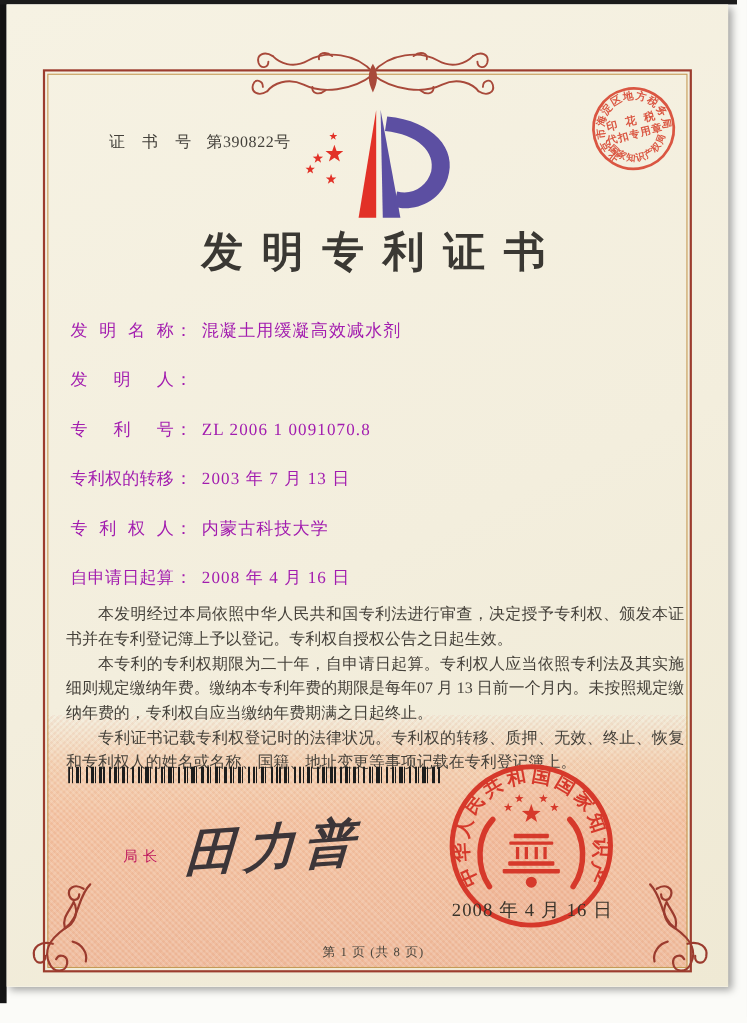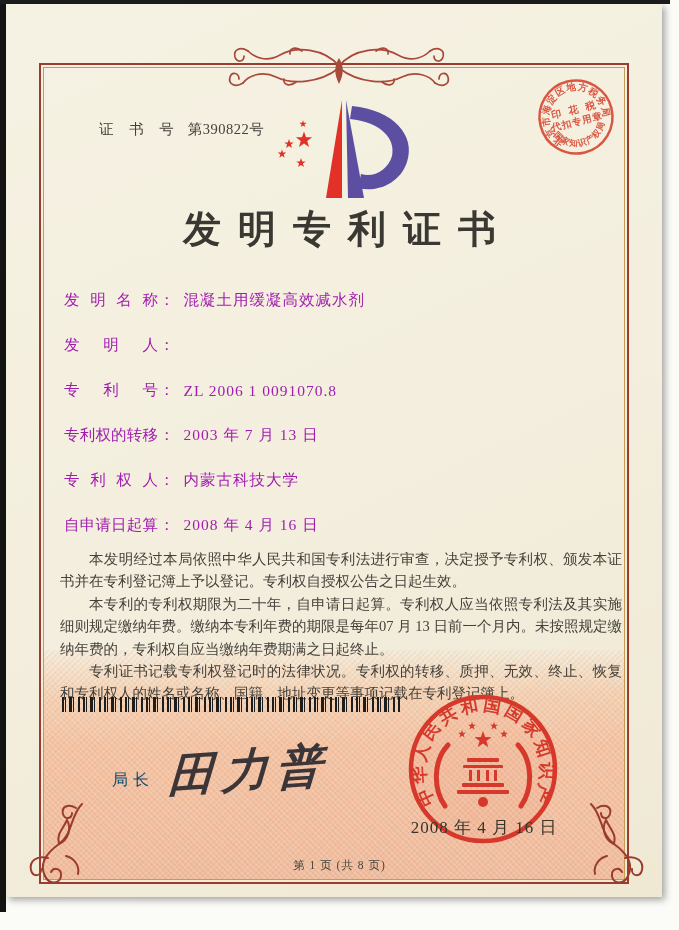--- a/index.html
+++ b/index.html
@@ -38,21 +38,21 @@
   .f-value{letter-spacing:1px;white-space:nowrap;}
 
   .body-text{position:absolute;left:60px;top:548px;width:562px;font-size:14.5px;
          line-height:22.4px;color:#45413a;text-align:justify;}
   .body-text p{margin:0;text-indent:2em;}
 
   .barcode{position:absolute;left:62px;top:697px;width:338px;height:15px;
          background:
            repeating-linear-gradient(90deg,#1d1d1d 0 2px,rgba(0,0,0,0) 2px 3px,#1d1d1d 3px 4px,rgba(0,0,0,0) 4px 7px,#1d1d1d 7px 10px,rgba(0,0,0,0) 10px 11px,#1d1d1d 11px 12px,rgba(0,0,0,0) 12px 16px,#1d1d1d 16px 18px,rgba(0,0,0,0) 18px 21px);}
 
-  .sig-role{position:absolute;left:112px;top:770px;font-size:16px;color:#0c4a6e;letter-spacing:5px;}
+  .sig-role{position:absolute;left:112px;top:770px;font-size:13px;color:#be185d;letter-spacing:5px;}
   .sig-name{position:absolute;left:168px;top:740px;font-size:46px;font-weight:bold;color:#2d2a30;
          font-family:"DejaVu Sans",sans-serif;font-style:italic;
          transform:rotate(-4deg) skewX(-7deg);letter-spacing:8px;opacity:.92;}
 
   .seal{position:absolute;left:398px;top:684px;}
   .seal-date{position:absolute;left:400px;top:816px;width:168px;text-align:center;
          font-size:17px;color:#3a342b;letter-spacing:1px;white-space:nowrap;}
   .footer{position:absolute;left:0;top:858px;width:679px;text-align:center;
          font-size:11.5px;color:#49453d;letter-spacing:1px;}
   .tax-stamp{position:absolute;left:521px;top:62px;transform:rotate(-14deg);opacity:.92;}

